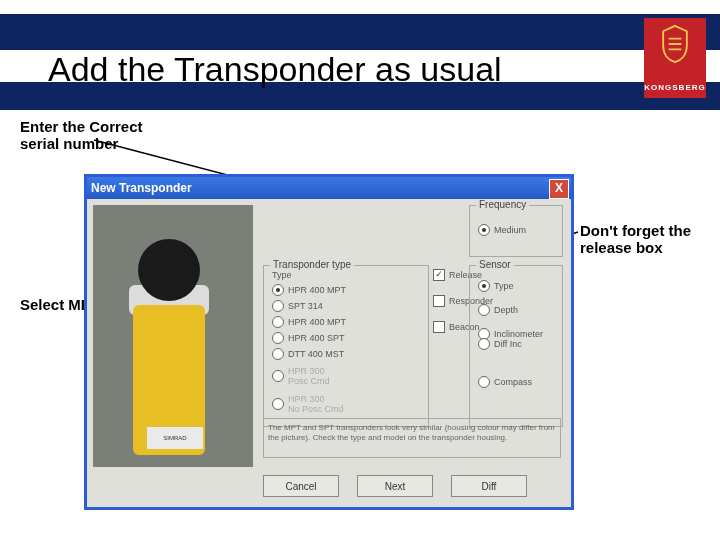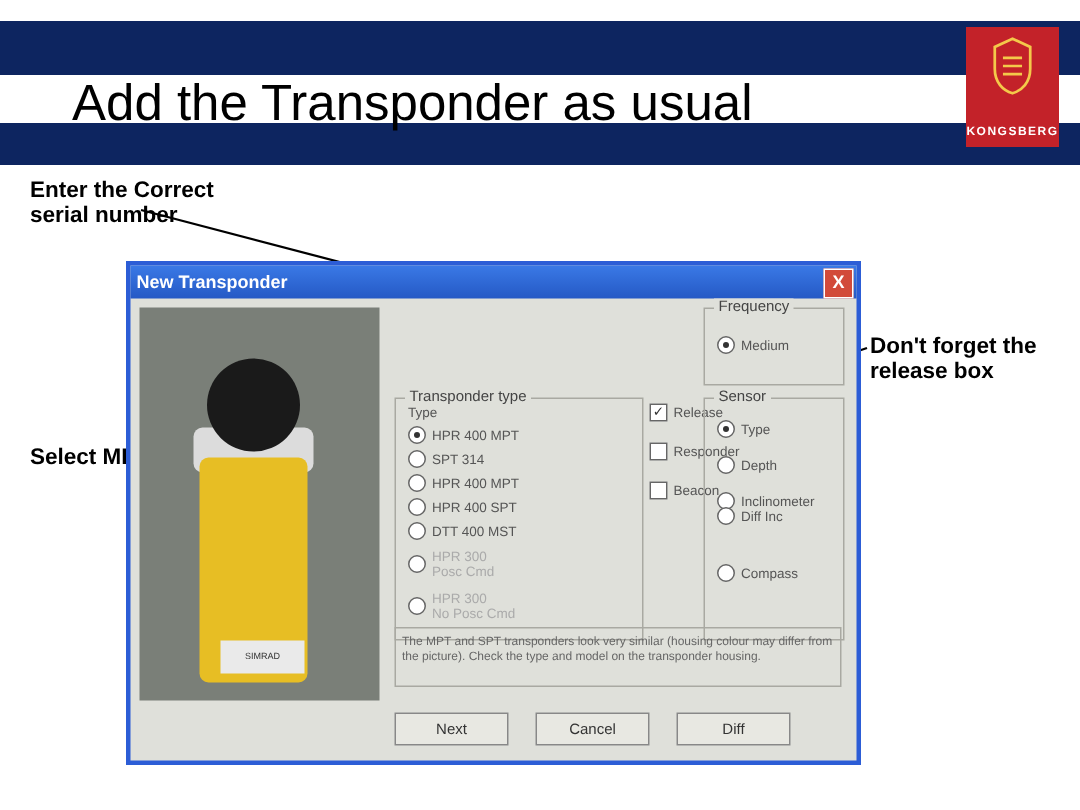--- a/index.html
+++ b/index.html
@@ -180,19 +180,19 @@
           </div>
         <div class="opt" style="top:110px">
             <span class="radio"></span>
             <span>Compass</span>
           </div>
       </div>
 
       <div class="note">The MPT and SPT transponders look very similar (housing colour may differ from the picture). Check the type and model on the transponder housing.</div>
 
       <div class="btns">
+        <div class="btn">Cancel</div>
         <div class="btn">Next</div>
-        <div class="btn">Cancel</div>
         <div class="btn">Diff</div>
       </div>
     </div>
   </div>
 </div>
 
 </body></html>

